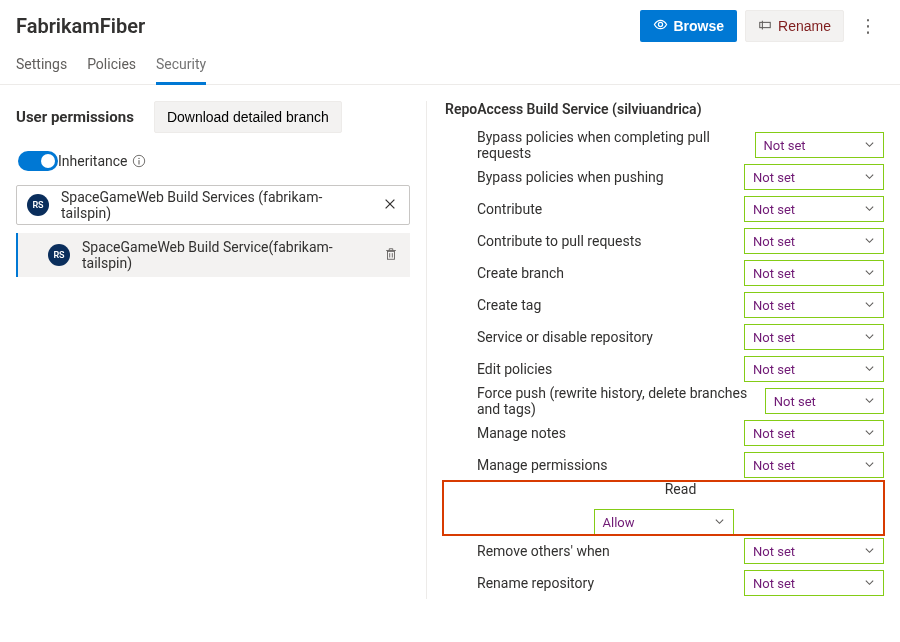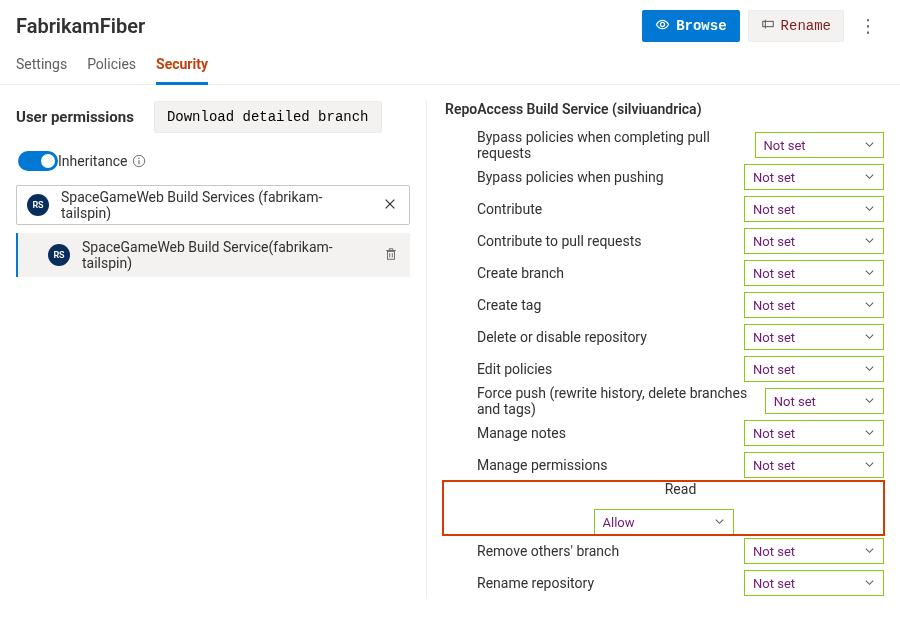--- a/index.html
+++ b/index.html
@@ -32,21 +32,20 @@
     display: inline-flex;
     align-items: center;
     gap: 6px;
     height: 32px;
     padding: 0 12px;
     font-size: 14px;
     border-radius: 2px;
     border: 1px solid transparent;
     cursor: pointer;
     background: #fff;
-    font-family: Liberation Mono, monospace;
   }
   .btn-primary {
     background: #0078d4;
     color: #fff;
     font-weight: 600;
   }
   .btn-default {
     background: #f3f2f1;
     border-color: #edebe9;
     color: #7f1d1d;
@@ -70,22 +69,22 @@
   }
   .tab-item {
     padding: 10px 0;
     font-size: 14px;
     color: #605e5c;
     cursor: pointer;
     border-bottom: 3px solid transparent;
     margin-bottom: -1px;
   }
   .tab-item.active {
-    color: #c2410c;
-    font-weight: 700;
+    color: #737373;
+    font-weight: 400;
     border-bottom-color: #0078d4;
   }
   .content {
     padding: 16px;
     display: flex;
     gap: 0;
   }
   .left-col {
     width: 410px;
     padding-right: 16px;
@@ -371,21 +370,21 @@
         <div class="perm-row">
           <div class="perm-label">Create tag</div>
           <div class="dropdown">
             <span>Not set</span>
             <span class="chev-down"><svg width="11" height="11" viewBox="0 0 12 12">
                 <path d="M2 4 L6 8 L10 4" fill="none" stroke="#605e5c" stroke-width="1.2"></path>
               </svg></span>
           </div>
         </div>
         <div class="perm-row">
-          <div class="perm-label">Delete or disable repository</div>
+          <div class="perm-label">Service or disable repository</div>
           <div class="dropdown">
             <span>Not set</span>
             <span class="chev-down"><svg width="11" height="11" viewBox="0 0 12 12">
                 <path d="M2 4 L6 8 L10 4" fill="none" stroke="#605e5c" stroke-width="1.2"></path>
               </svg></span>
           </div>
         </div>
         <div class="perm-row">
           <div class="perm-label">Edit policies</div>
           <div class="dropdown">
@@ -425,21 +424,21 @@
         <div class="perm-row highlighted">
           <div class="perm-label">Read</div>
           <div class="dropdown">
             <span>Allow</span>
             <span class="chev-down"><svg width="11" height="11" viewBox="0 0 12 12">
                 <path d="M2 4 L6 8 L10 4" fill="none" stroke="#605e5c" stroke-width="1.2"></path>
               </svg></span>
           </div>
         </div>
         <div class="perm-row">
-          <div class="perm-label">Remove others' branch</div>
+          <div class="perm-label">Remove others' when</div>
           <div class="dropdown">
             <span>Not set</span>
             <span class="chev-down"><svg width="11" height="11" viewBox="0 0 12 12">
                 <path d="M2 4 L6 8 L10 4" fill="none" stroke="#605e5c" stroke-width="1.2"></path>
               </svg></span>
           </div>
         </div>
         <div class="perm-row">
           <div class="perm-label">Rename repository</div>
           <div class="dropdown">

